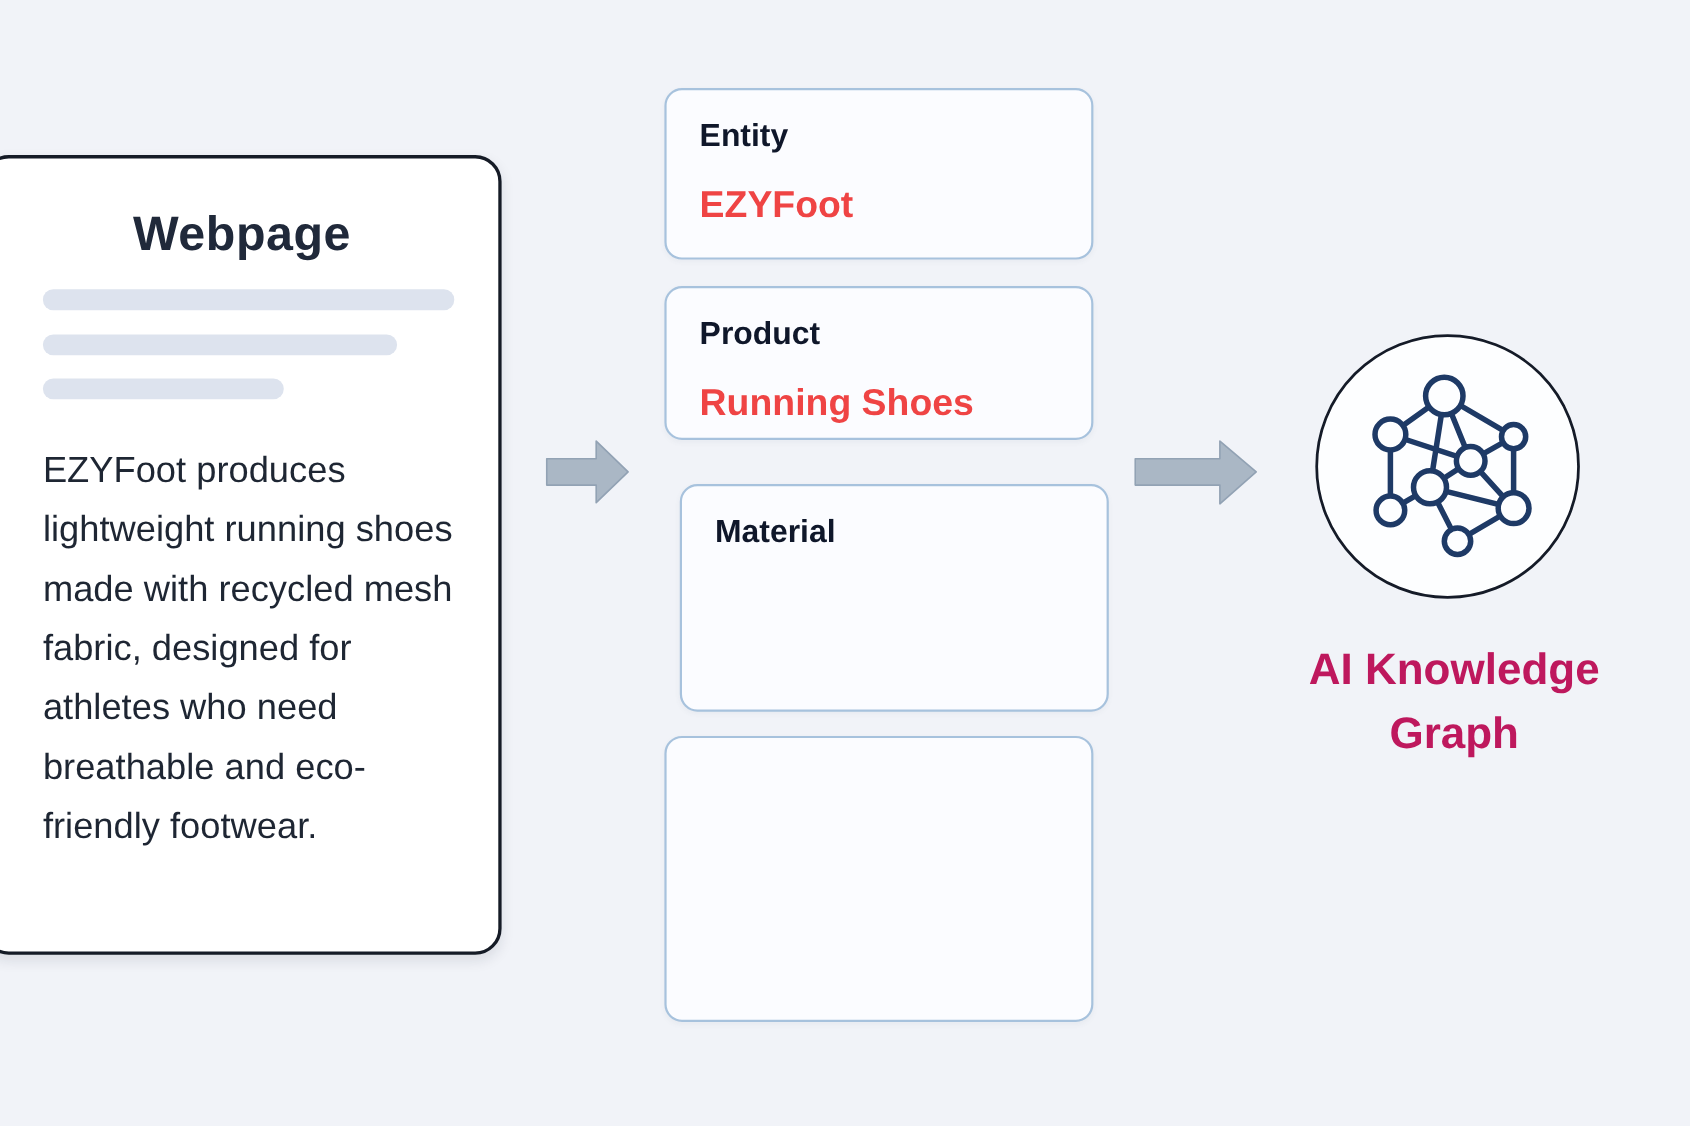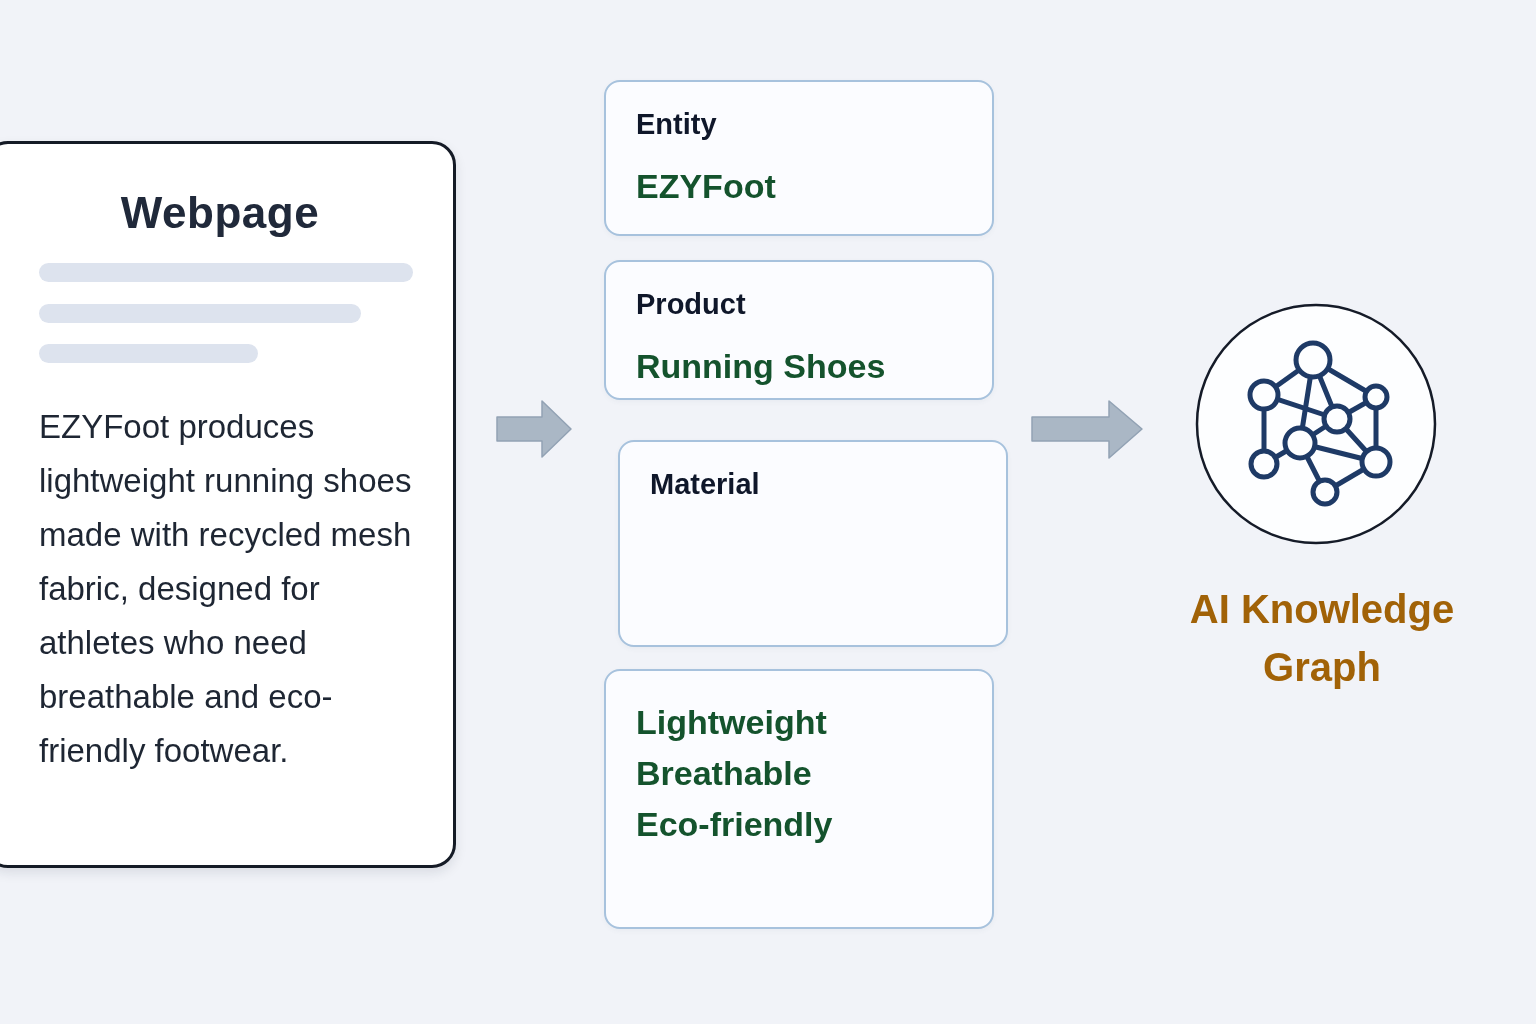--- a/index.html
+++ b/index.html
@@ -75,40 +75,40 @@
   .card-features{top:669px;height:260px;}
   .card-label{
     font-size:29px;
     font-weight:600;
     color:#0f172a;
     margin:0 0 20px 0;
   }
   .card-value{
     font-size:34px;
     font-weight:600;
-    color:#14532d;
+    color:#ef4444;
     line-height:51px;
     white-space:pre-line;
     margin:0;
   }
 
   
   .kg-icon{
     position:absolute;
     left:1194px;top:302px;
     width:244px;height:244px;
   }
   .kg-label{
     position:absolute;
     left:1160px;top:580px;
     width:324px;
     text-align:center;
     font-size:40px;
     font-weight:600;
-    color:#a16207;
+    color:#be185d;
     line-height:58px;
   }
 </style>
 </head>
 <body>
 
 <div class="stage">
 
   <div class="webpage-card">
     <div class="webpage-title">Webpage</div>
@@ -130,23 +130,20 @@
   <div class="extraction-card card-product">
     <p class="card-label">Product</p>
     <p class="card-value">Running Shoes</p>
   </div>
 
   <div class="extraction-card card-material">
     <p class="card-label">Material</p>
   </div>
 
   <div class="extraction-card card-features">
-    <p class="card-value">Lightweight
-Breathable
-Eco-friendly</p>
   </div>
 
   <svg class="flow-arrow flow-arrow-right" width="113" height="61" viewBox="0 0 113 61">
     <polygon points="1,18 78,18 78,2 111,30 78,59 78,42 1,42" fill="#aab7c5" stroke="#92a2b4" stroke-width="1.5" stroke-linejoin="round"></polygon>
   </svg>
 
   <svg class="kg-icon" viewBox="0 0 244 244">
     <circle cx="122" cy="122" r="119" fill="#fdfeff" stroke="#151b28" stroke-width="2.5"></circle>
     <g stroke="#1e3a66" stroke-width="5" stroke-linecap="round">
       <line x1="119" y1="58" x2="70" y2="93"></line>

